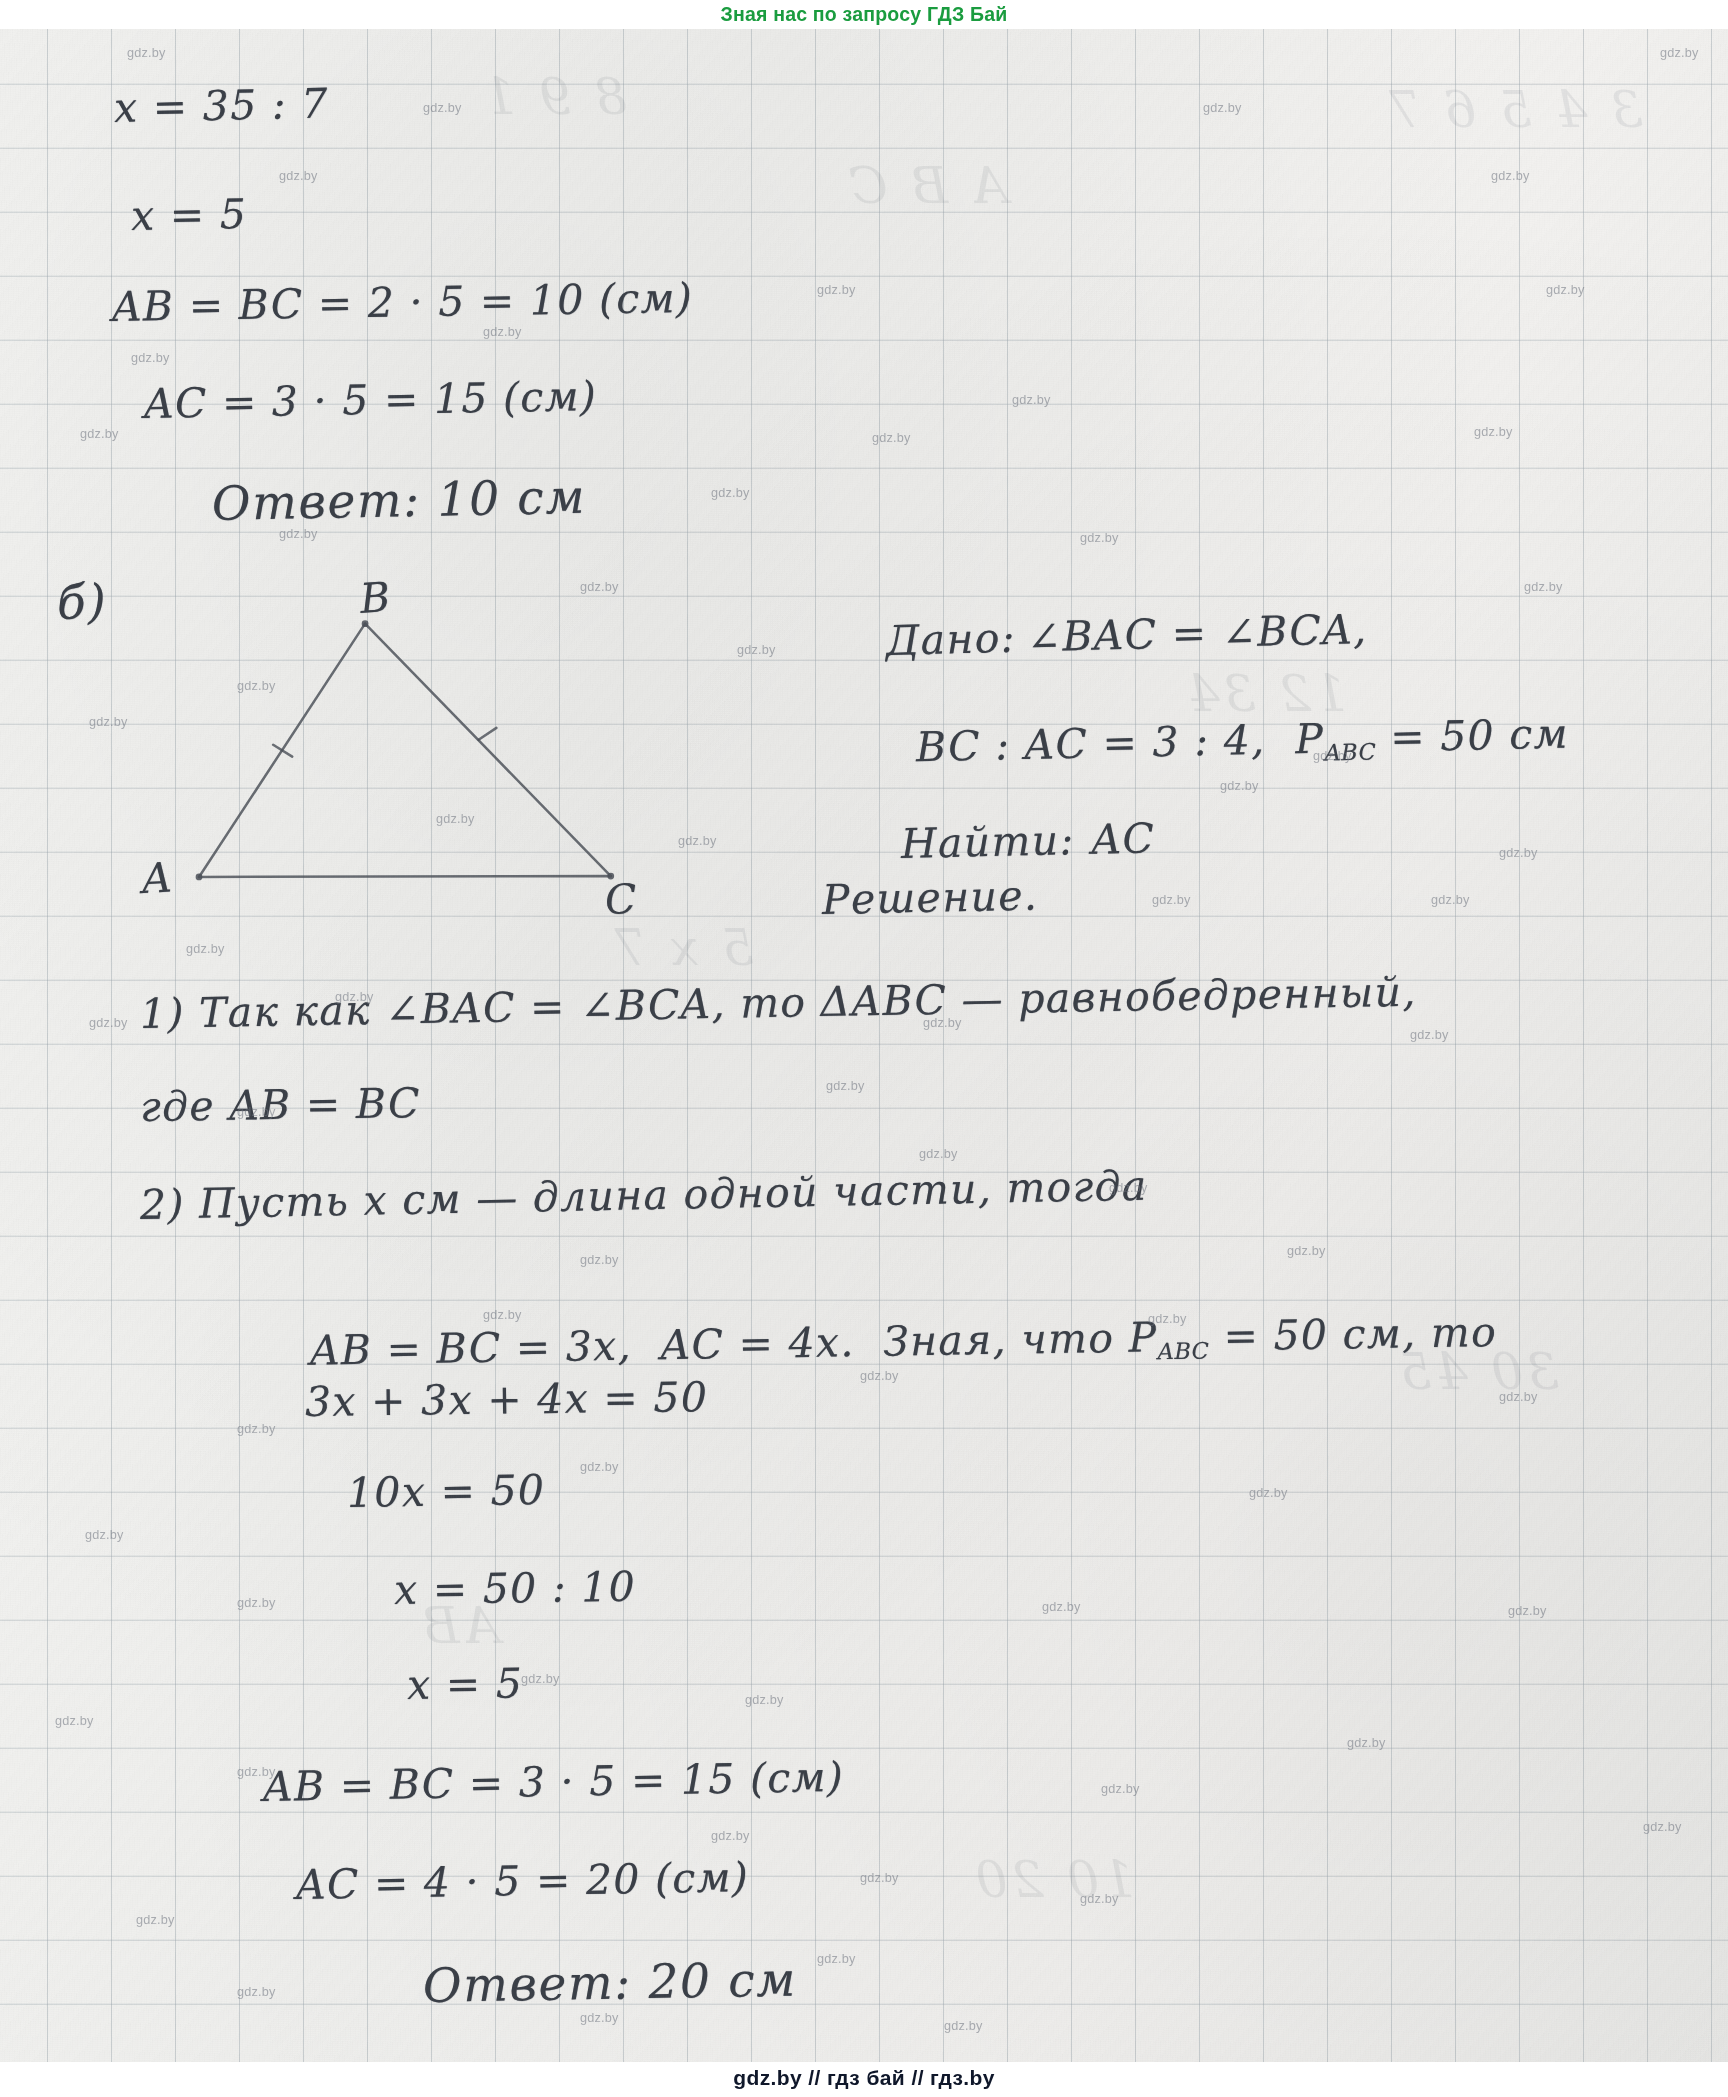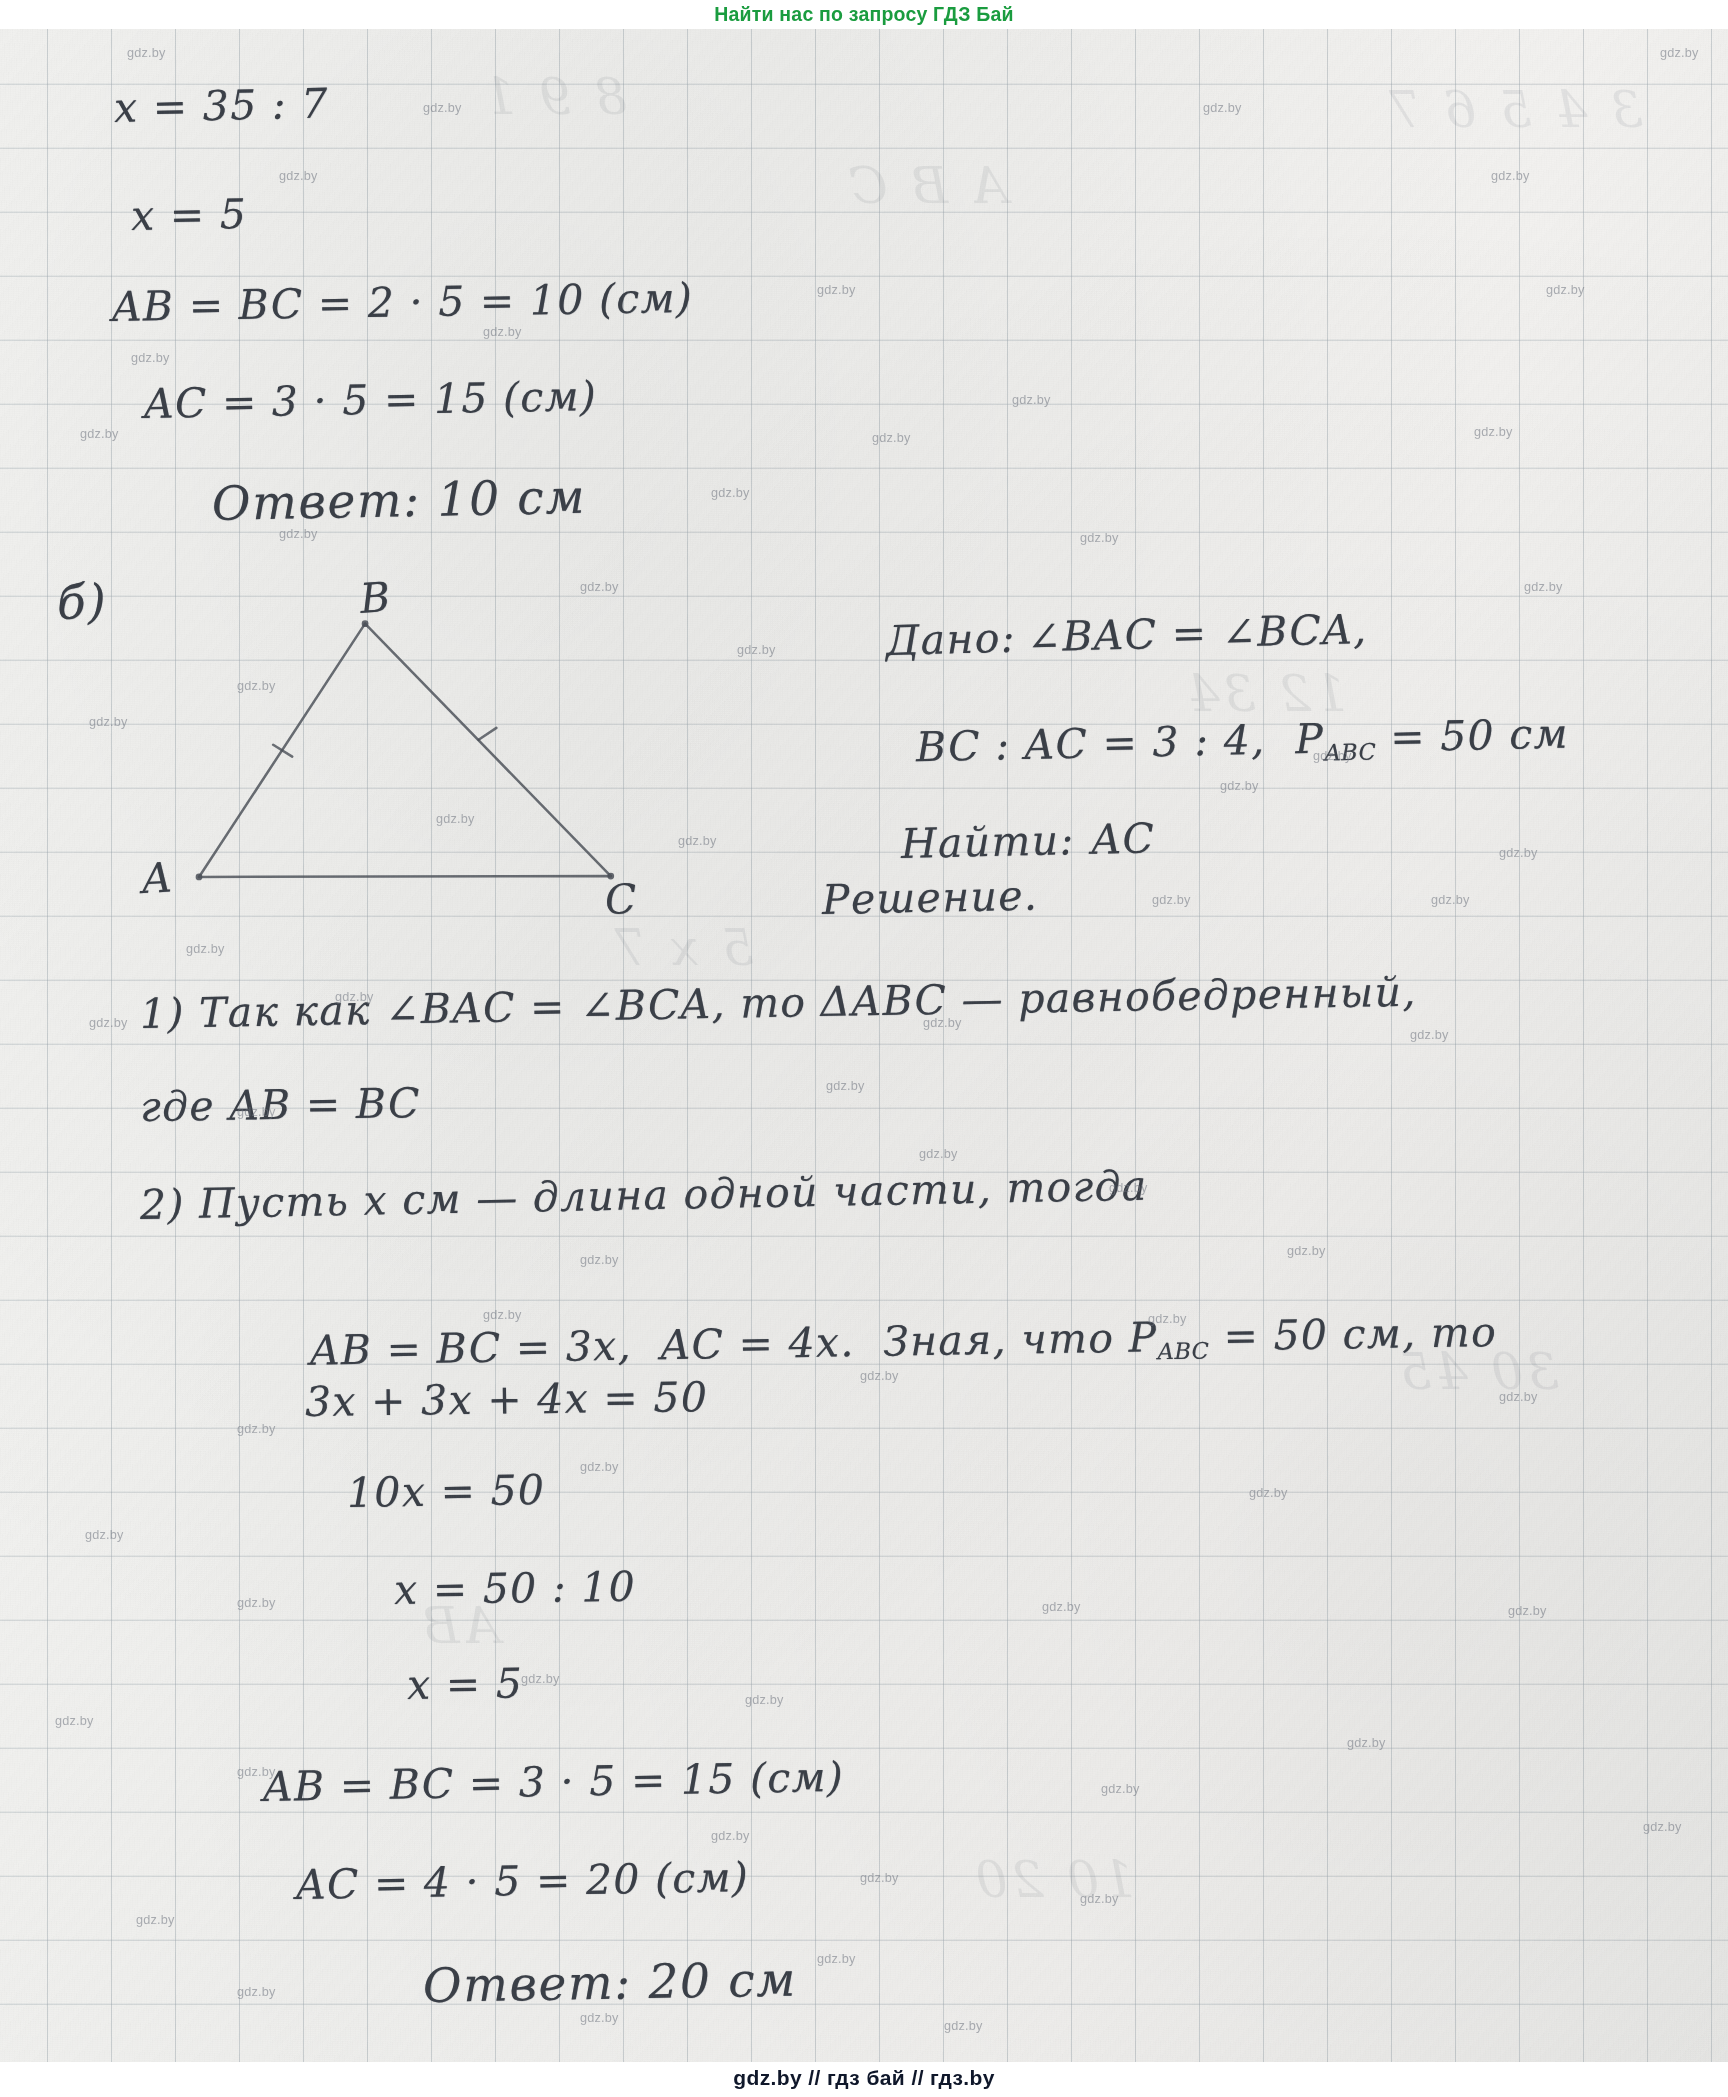--- a/index.html
+++ b/index.html
@@ -145,21 +145,21 @@
     top: 576px;
     width: 500px;
     height: 305px;
   }
 </style>
 </head>
 <body>
 
 <div class="page">
 
-  <div class="top-banner">Найти нас по запросу ГДЗ Бай</div>
+  <div class="top-banner">Зная нас по запросу ГДЗ Бай</div>
 
   <div class="sheet">
     <div class="grid-fine"></div>
     <div class="grid"></div>
 
     <div class="showthrough">
       <span style="left:85px; top:51px;">3 4 5 6 7</span>
       <span style="left:720px; top:127px;">A B C</span>
       <span style="left:1101px; top:38px;">8 9 1</span>
       <span style="left:381px; top:635px;">12 34</span>

